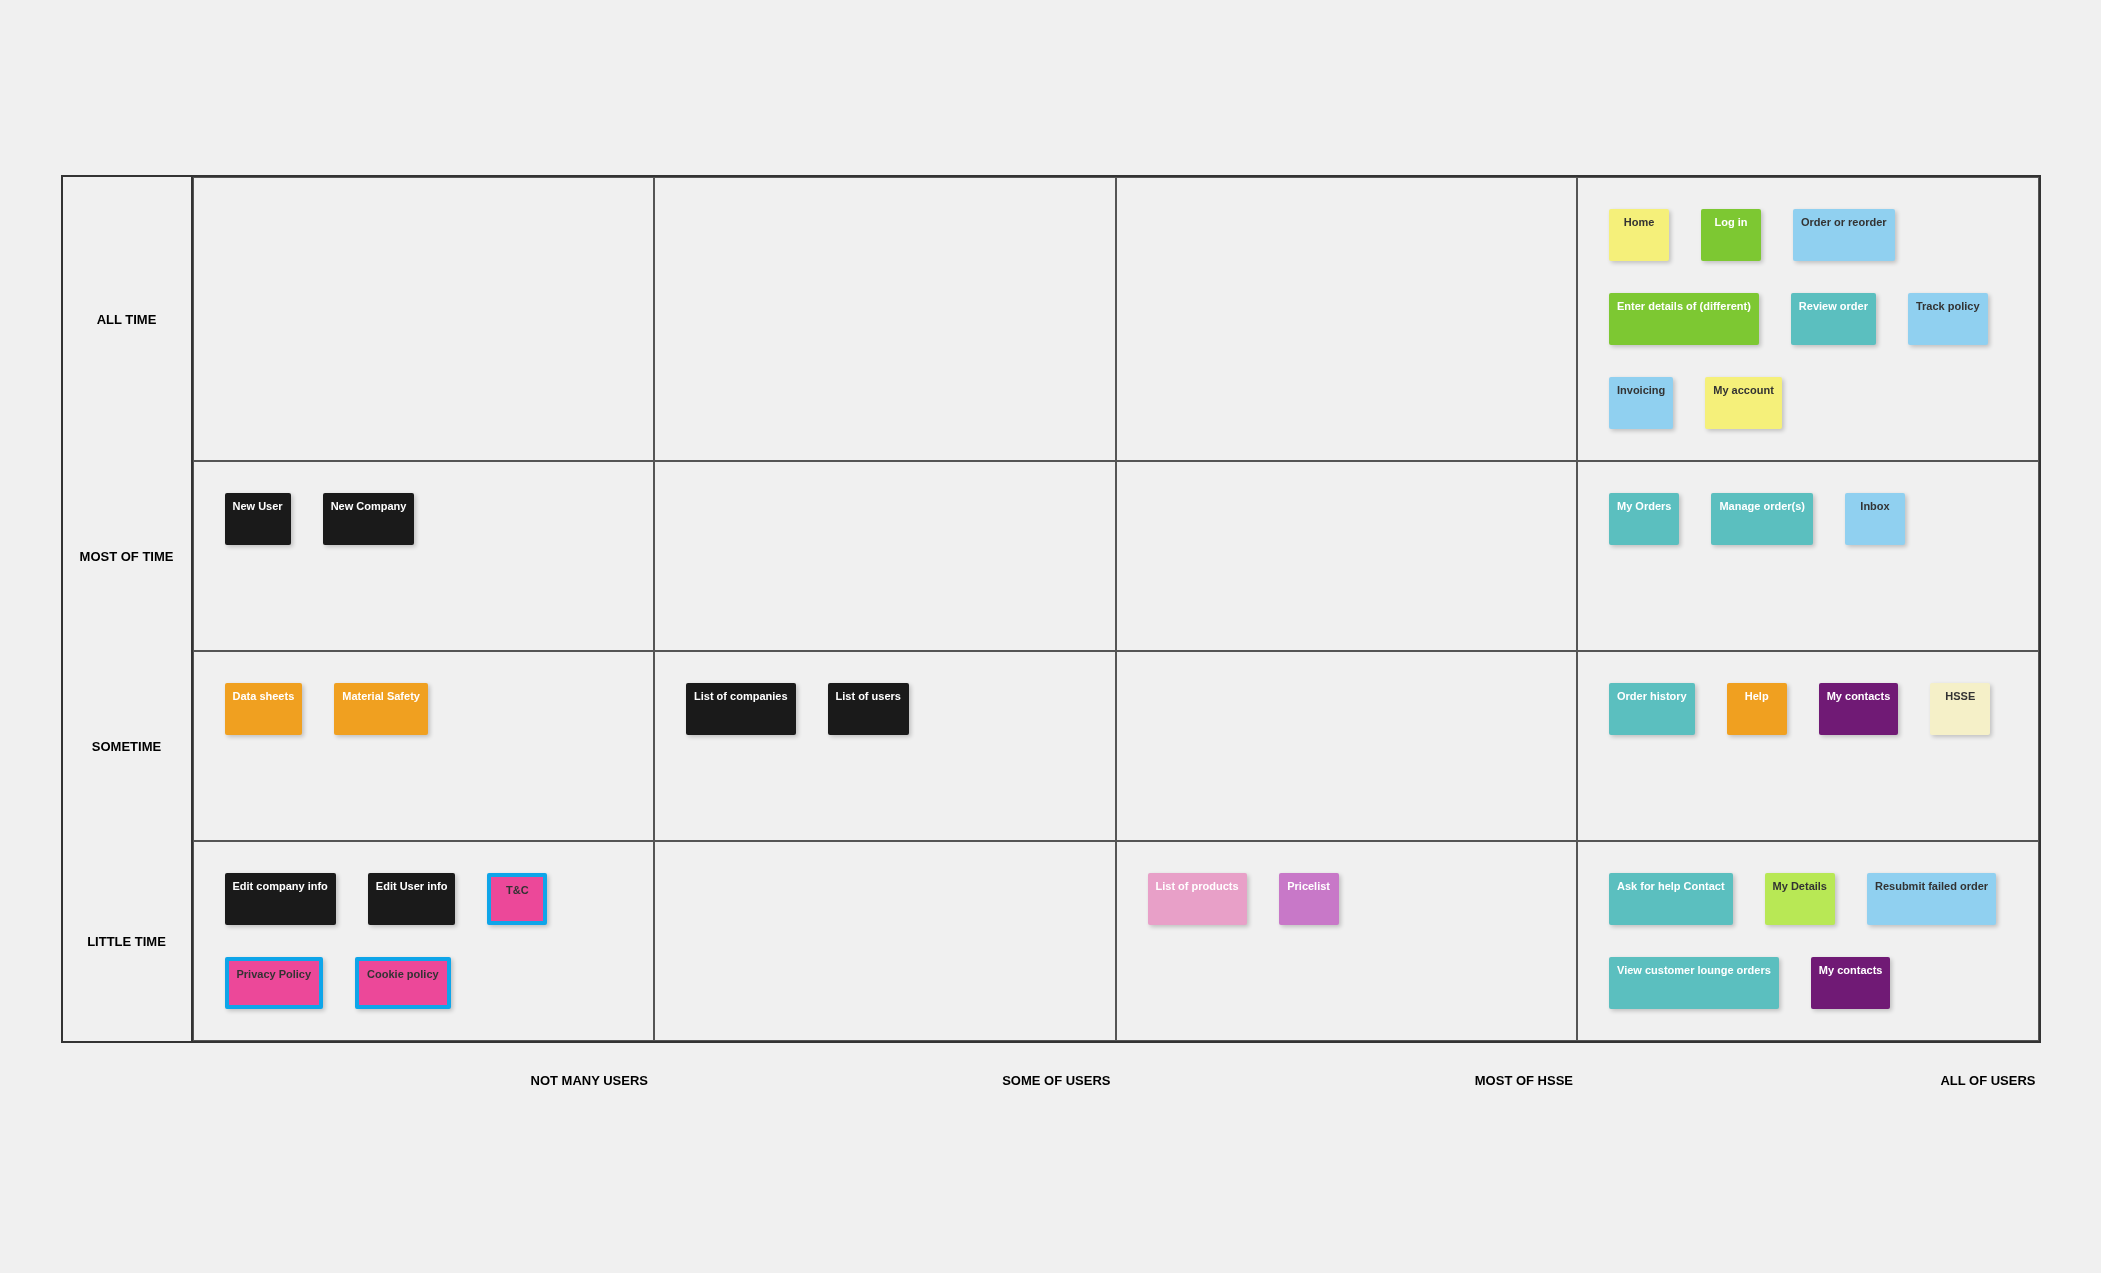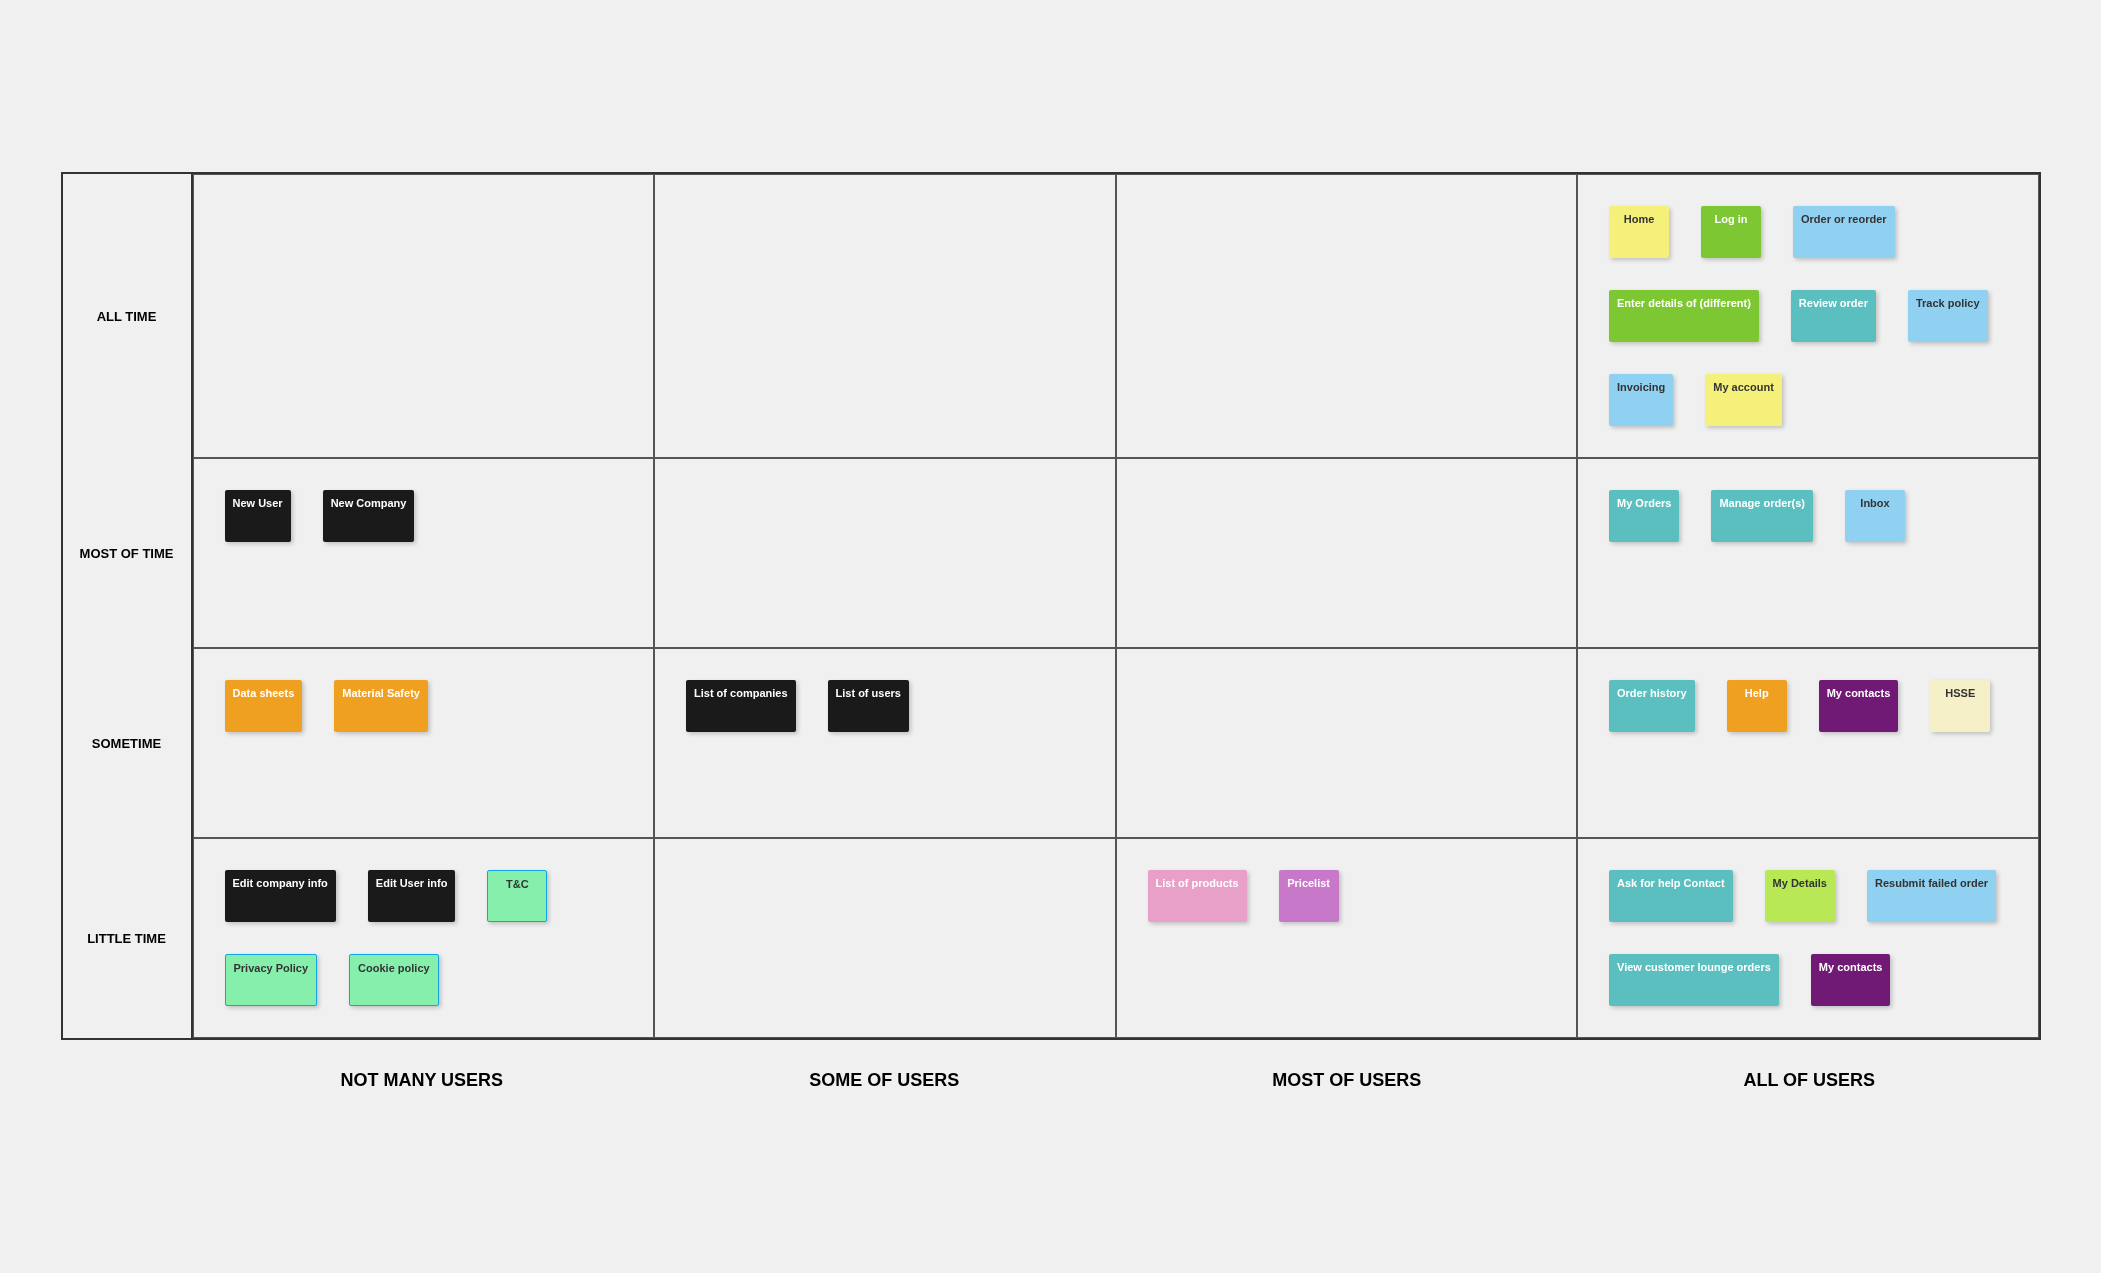--- a/index.html
+++ b/index.html
@@ -66,35 +66,35 @@
     .note-black { background: #1a1a1a; color: #fff; }
     .note-yellow { background: #f5f07a; color: #333; }
     .note-green { background: #7dc832; color: #fff; }
     .note-teal { background: #5bbfbf; color: #fff; }
     .note-blue { background: #701a75; color: #fff; }
     .note-orange { background: #f0a020; color: #fff; }
     .note-cream { background: #f5f0c8; color: #333; }
     .note-pink { background: #e8a0c8; color: #fff; }
     .note-purple { background: #c878c8; color: #fff; }
     .note-lightblue { background: #90d0f0; color: #333; }
-    .note-white { background: #86efac; color: #333; border: 1px solid #0ea5e9; }
+    .note-white { background: #ec4899; color: #333; border: 4px solid #0ea5e9; }
     .note-lime { background: #b8e855; color: #333; }
 
     .notes-area { display: flex; flex-wrap: wrap; align-content: flex-start; }
 
     
     .bottom-labels {
       display: grid;
       grid-template-columns: 130px 1fr 1fr 1fr 1fr;
       padding-top: 15px;
     }
     .bottom-label {
       font-weight: bold;
-      font-size: 18px;
-      text-align: center;
+      font-size: 13px;
+      text-align: right;
     }
   </style>
 </head>
 <body>
 
 <div class="wrapper">
   <div class="grid-container" id="grid">
       <div class="row-label">ALL TIME</div>
       <div class="cell row-alltime">
         <div class="notes-area"></div>
@@ -187,16 +187,16 @@
           <div class="note note-lightblue">Resubmit failed order</div>
           <div class="note note-teal">View customer lounge orders</div>
           <div class="note note-blue">My contacts</div>
         </div>
       </div>
     </div>
   <div class="bottom-labels" id="bottom-labels">
     <div></div>
   <div class="bottom-label col-header">NOT MANY USERS</div>
       <div class="bottom-label col-header">SOME OF USERS</div>
-      <div class="bottom-label col-header">MOST OF USERS</div>
+      <div class="bottom-label col-header">MOST OF HSSE</div>
       <div class="bottom-label col-header">ALL OF USERS</div>
     </div>
 </div>
 
 </body></html>

